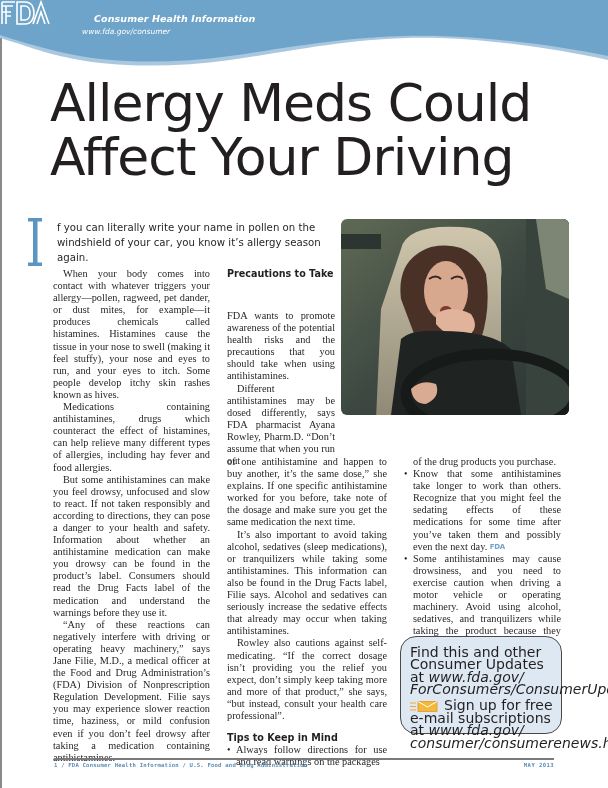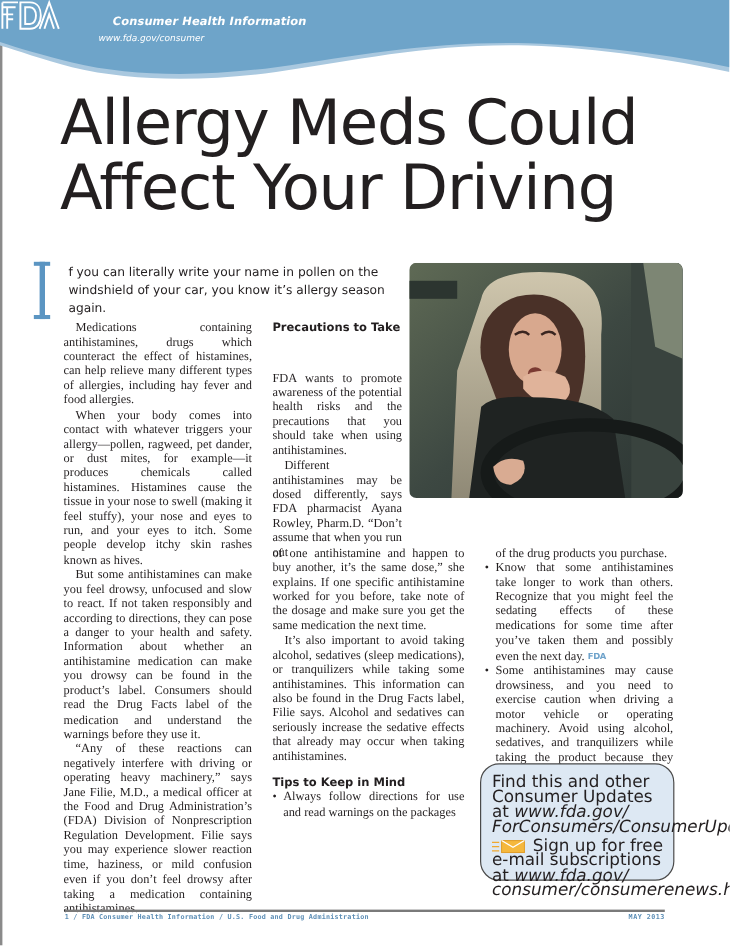--- a/index.html
+++ b/index.html
@@ -110,22 +110,22 @@
 </h1>
 
 <svg class="dropcap" viewBox="0 0 14 48">
   <rect x="0" y="0" width="14" height="3.5" fill="#5b95c2"></rect>
   <rect x="5" y="0" width="4.5" height="48" fill="#5b95c2"></rect>
   <rect x="0" y="44.5" width="14" height="3.5" fill="#5b95c2"></rect>
 </svg>
 <div class="intro">f you can literally write your name in pollen on the windshield of your car, you know it’s allergy season again.</div>
 
 <div class="col col1">
+  <p>When your body comes into contact with whatever triggers your allergy—pollen, ragweed, pet dander, or dust mites, for example—it produces chemicals called histamines. Histamines cause the tissue in your nose to swell (making it feel stuffy), your nose and eyes to run, and your eyes to itch. Some people develop itchy skin rashes known as hives.</p>
   <p>Medications containing antihistamines, drugs which counteract the effect of histamines, can help relieve many different types of allergies, including hay fever and food allergies.</p>
-  <p>When your body comes into contact with whatever triggers your allergy—pollen, ragweed, pet dander, or dust mites, for example—it produces chemicals called histamines. Histamines cause the tissue in your nose to swell (making it feel stuffy), your nose and eyes to run, and your eyes to itch. Some people develop itchy skin rashes known as hives.</p>
   <p>But some antihistamines can make you feel drowsy, unfocused and slow to react. If not taken responsibly and according to directions, they can pose a danger to your health and safety. Information about whether an antihistamine medication can make you drowsy can be found in the product’s label. Consumers should read the Drug Facts label of the medication and understand the warnings before they use it.</p>
   <p>“Any of these reactions can negatively interfere with driving or operating heavy machinery,” says Jane Filie, M.D., a medical officer at the Food and Drug Administration’s (FDA) Division of Nonprescription Regulation Development. Filie says you may experience slower reaction time, haziness, or mild confusion even if you don’t feel drowsy after taking a medication containing antihistamines.</p>
 </div>
 
 <div class="col col2a">
   <h2 class="subhead">Precautions to Take</h2>
   <p class="noindent">FDA wants to promote awareness of the potential health risks and the precautions that you should take when using antihistamines.</p>
   <p>Different antihistamines may be dosed differently, says FDA pharmacist Ayana Rowley, Pharm.D. “Don’t assume that when you run out</p>
 </div>
 
@@ -154,20 +154,21 @@
     <path d="M95 95 Q110 85 130 95 Q140 110 125 118 Q105 118 95 105 Z" fill="#e0b39a"></path>
     <path d="M60 120 Q70 110 100 112 Q150 112 170 130 L180 196 L50 196 Z" fill="#1f2322"></path>
     <ellipse cx="150" cy="175" rx="85" ry="40" fill="none" stroke="#161a19" stroke-width="11"></ellipse>
     <path d="M70 170 Q80 160 95 165 Q100 178 85 185 Q72 185 70 170 Z" fill="#d9ab92"></path>
   </svg>
 </div>
 
 <div class="col col2b">
   <p class="noindent">of one antihistamine and happen to buy another, it’s the same dose,” she explains. If one specific antihistamine worked for you before, take note of the dosage and make sure you get the same medication the next time.</p>
   <p>It’s also important to avoid taking alcohol, sedatives (sleep medications), or tranquilizers while taking some antihistamines. This information can also be found in the Drug Facts label, Filie says. Alcohol and sedatives can seriously increase the sedative effects that already may occur when taking antihistamines.</p>
+  <p>Rowley also cautions against self-medicating. “If the correct dosage isn’t providing you the relief you expect, don’t simply keep taking more and more of that product,” she says, “but instead, consult your health care professional”.</p>
   <h2 class="subhead tips">Tips to Keep in Mind</h2>
   <ul class="bullets">
     <li>Always follow directions for use and read warnings on the packages</li>
   </ul>
 </div>
 
 <div class="col col3">
   <p class="noindent" style="padding-left:9px">of the drug products you purchase.</p>
   <ul class="bullets">
     <li><span>Know that some antihistamines take longer to work than others. Recognize that you might feel the sedating effects of these medications for some time after you’ve taken them and possibly even the next day.</span> <span class="fda-mini">FDA</span></li>

